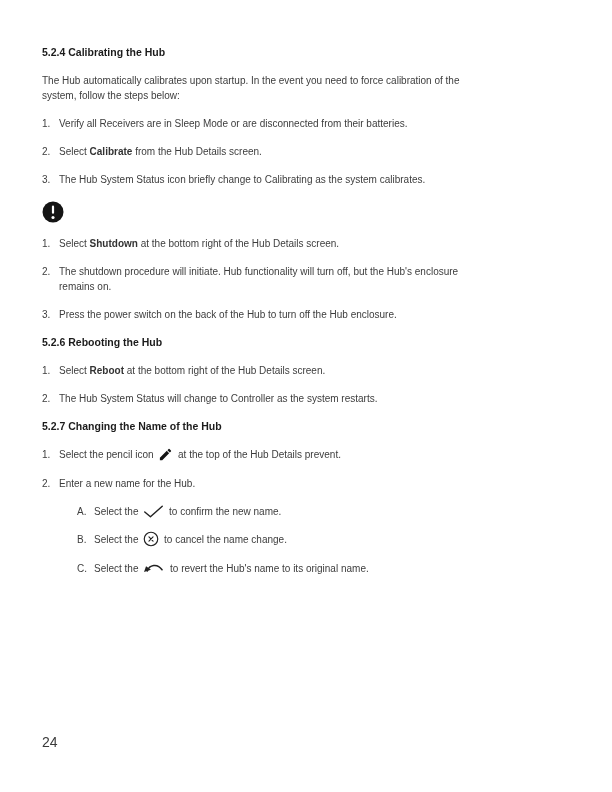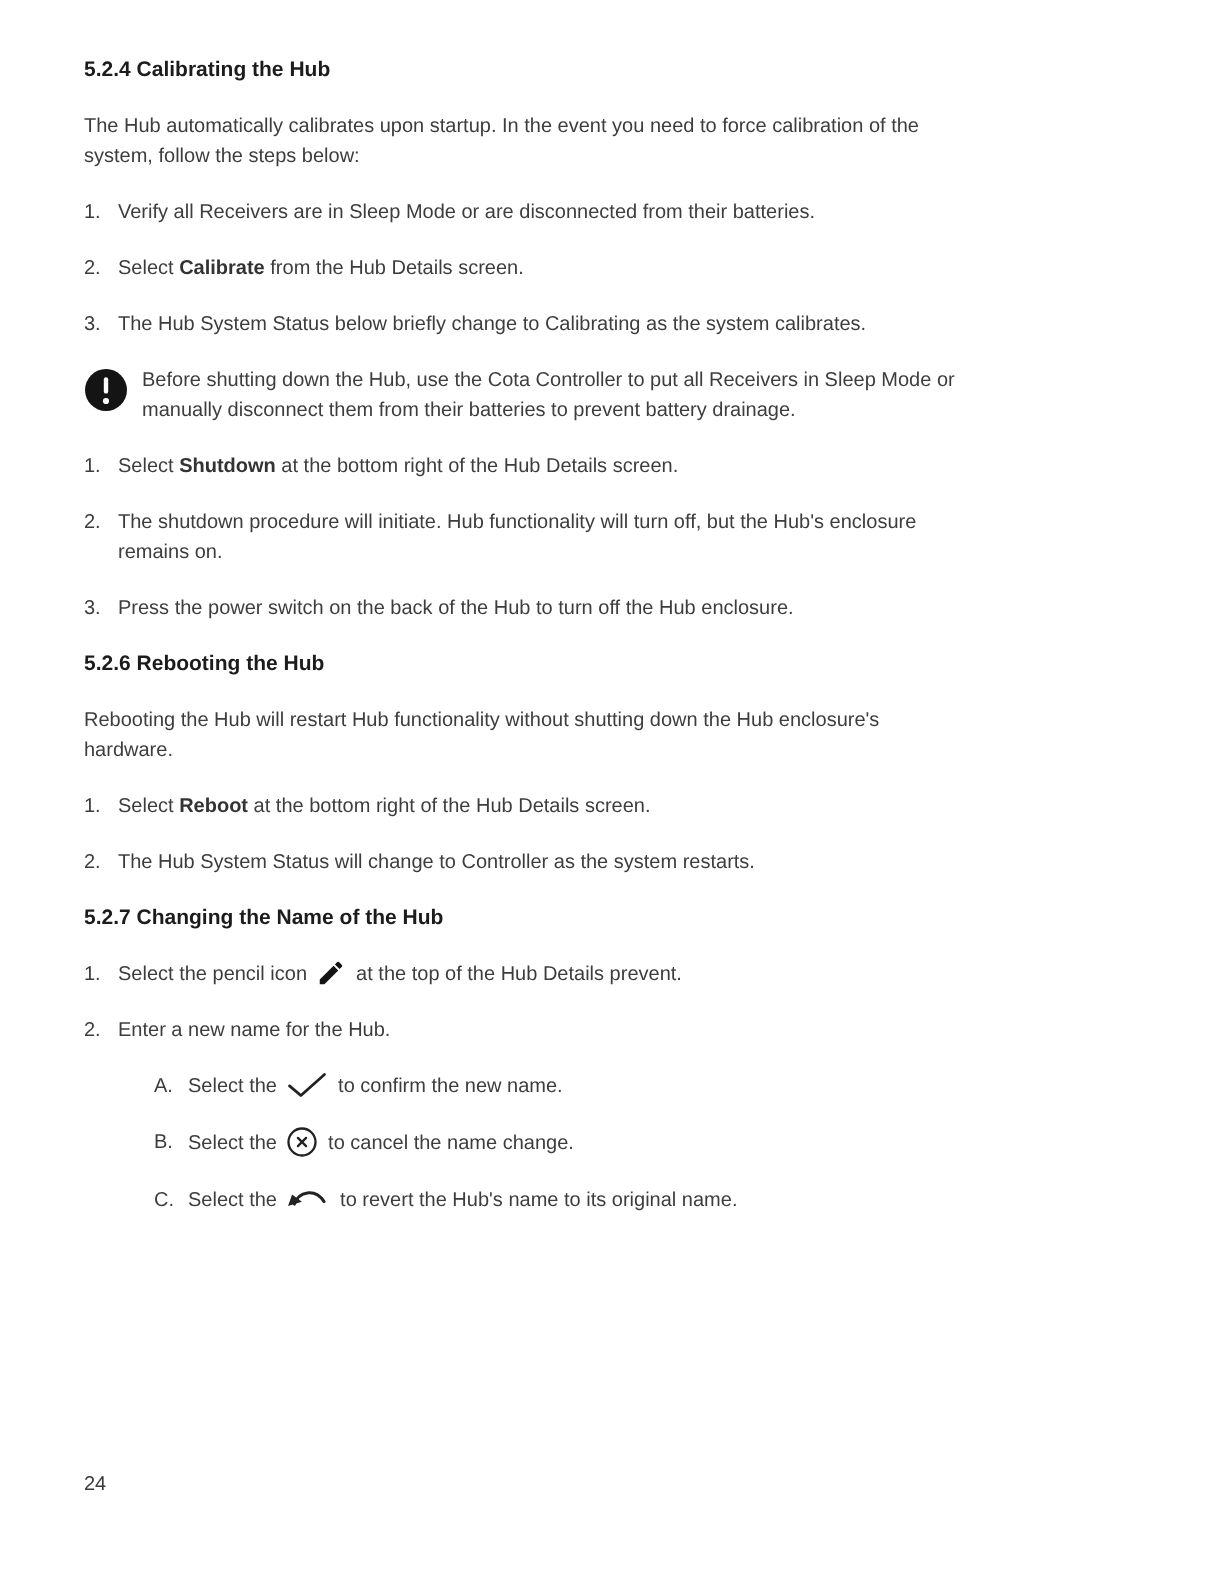--- a/index.html
+++ b/index.html
@@ -10,21 +10,21 @@
     background: #ffffff;
     overflow: hidden;
     font-family: "Liberation Sans", "DejaVu Sans", sans-serif;
     font-size: 10px;
     line-height: 15px;
     color: #3d3d3d;
   }
   .content {
     position: absolute;
     left: 42px;
-    top: 28px;
+    top: 45px;
     width: 528px;
   }
   .sec-heading {
     font-size: 10.5px;
     line-height: 15px;
     font-weight: bold;
     color: #1c1c1c;
     margin: 0 0 13px 0;
   }
   .para {
@@ -57,21 +57,21 @@
     vertical-align: middle;
     line-height: 0;
     margin: 0 2px;
     position: relative;
     top: -1px;
   }
   .page-number {
     position: absolute;
     left: 42px;
     top: 735px;
-    font-size: 10px;
+    font-size: 14px;
     color: #3a3a3a;
   }
 </style>
 </head>
 <body>
 
 <div class="page">
   <div class="content">
 
     <div>
@@ -81,55 +81,51 @@
       <div class="li">
         <span class="num">1.</span>
         <span class="li-text"><span>Verify all Receivers are in Sleep Mode or are disconnected from their batteries.</span></span>
       </div>
       <div class="li">
         <span class="num">2.</span>
         <span class="li-text"><span>Select </span><b>Calibrate</b><span> from the Hub Details screen.</span></span>
       </div>
       <div class="li">
         <span class="num">3.</span>
-        <span class="li-text"><span>The Hub System Status below briefly change to Calibrating as the system calibrates.</span></span>
+        <span class="li-text"><span>The Hub System Status icon briefly change to Calibrating as the system calibrates.</span></span>
       </div>
     </div>
 
     <div>
       <div class="note">
         <span class="warn-wrap">
           <svg width="22" height="22" viewBox="0 0 22 22">
             <circle cx="11" cy="11" r="10.5" fill="#141414"></circle>
             <rect x="9.9" y="4.6" width="2.2" height="8.2" rx="1.1" fill="#ffffff"></rect>
             <circle cx="11" cy="16.5" r="1.55" fill="#ffffff"></circle>
           </svg>
         </span>
-        <span class="note-text">Before shutting down the Hub, use the Cota Controller to put all Receivers in Sleep Mode or
-manually disconnect them from their batteries to prevent battery drainage.</span>
       </div>
       <div class="li">
         <span class="num">1.</span>
         <span class="li-text"><span>Select </span><b>Shutdown</b><span> at the bottom right of the Hub Details screen.</span></span>
       </div>
       <div class="li">
         <span class="num">2.</span>
         <span class="li-text"><span>The shutdown procedure will initiate. Hub functionality will turn off, but the Hub's enclosure
 remains on.</span></span>
       </div>
       <div class="li">
         <span class="num">3.</span>
         <span class="li-text"><span>Press the power switch on the back of the Hub to turn off the Hub enclosure.</span></span>
       </div>
     </div>
 
     <div>
       <div class="sec-heading">5.2.6 Rebooting the Hub</div>
-      <div class="para">Rebooting the Hub will restart Hub functionality without shutting down the Hub enclosure's
-hardware.</div>
       <div class="li">
         <span class="num">1.</span>
         <span class="li-text"><span>Select </span><b>Reboot</b><span> at the bottom right of the Hub Details screen.</span></span>
       </div>
       <div class="li">
         <span class="num">2.</span>
         <span class="li-text"><span>The Hub System Status will change to Controller as the system restarts.</span></span>
       </div>
     </div>
 

